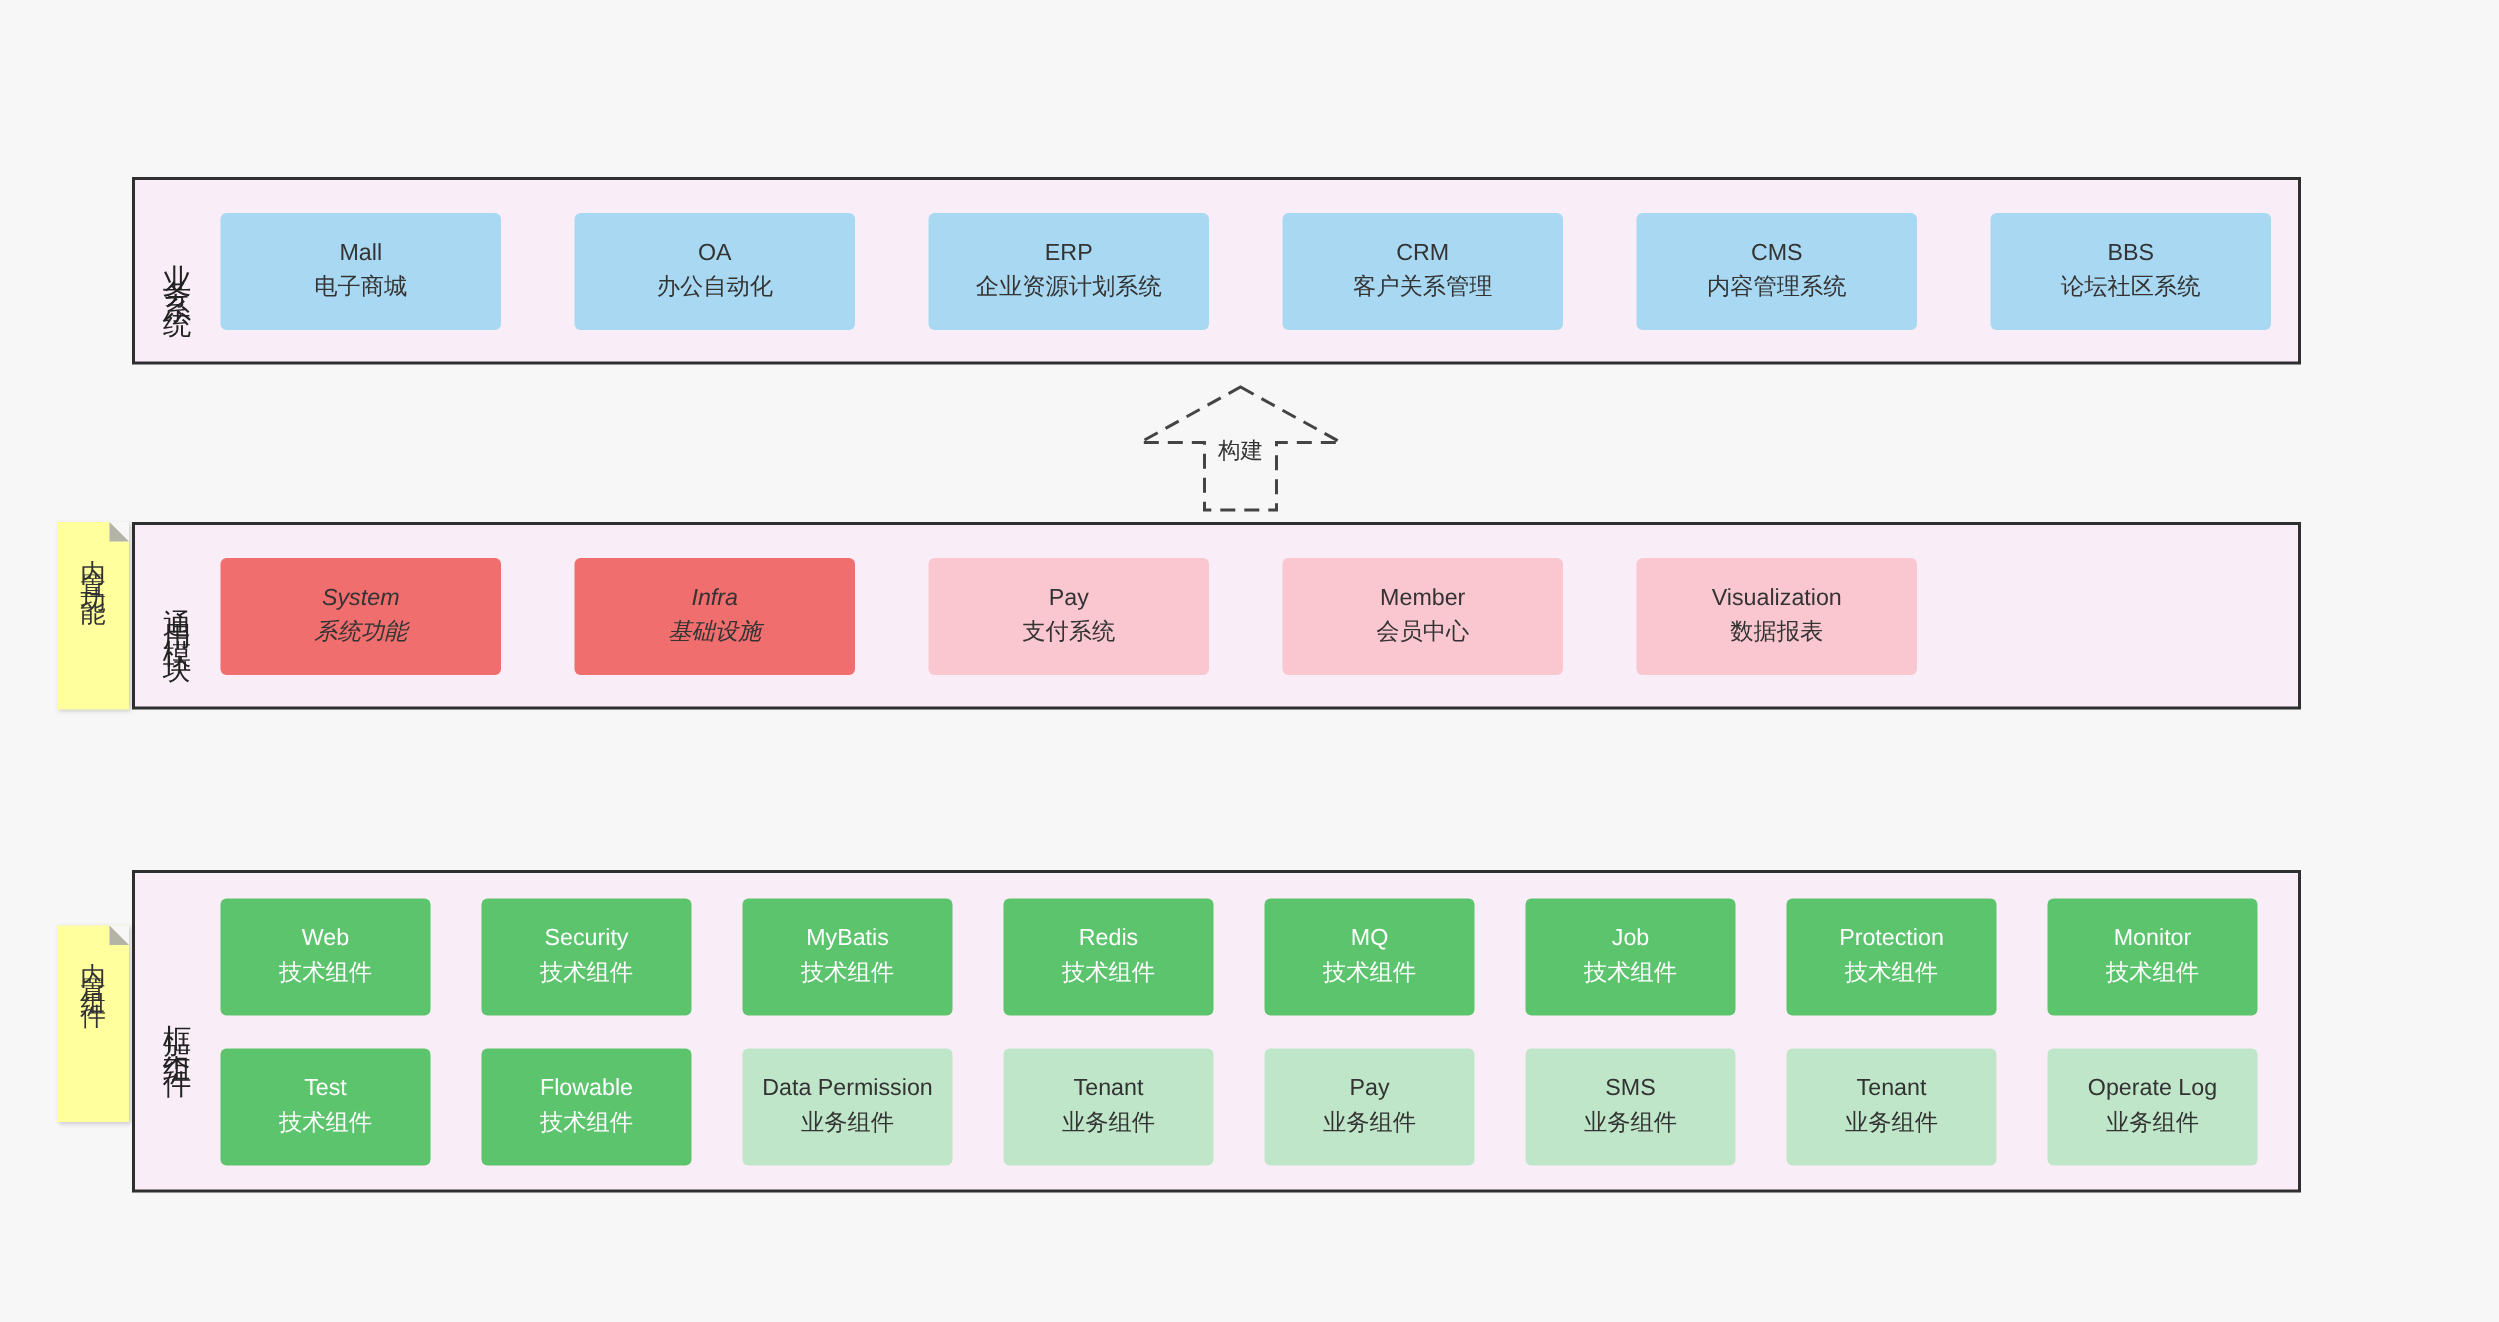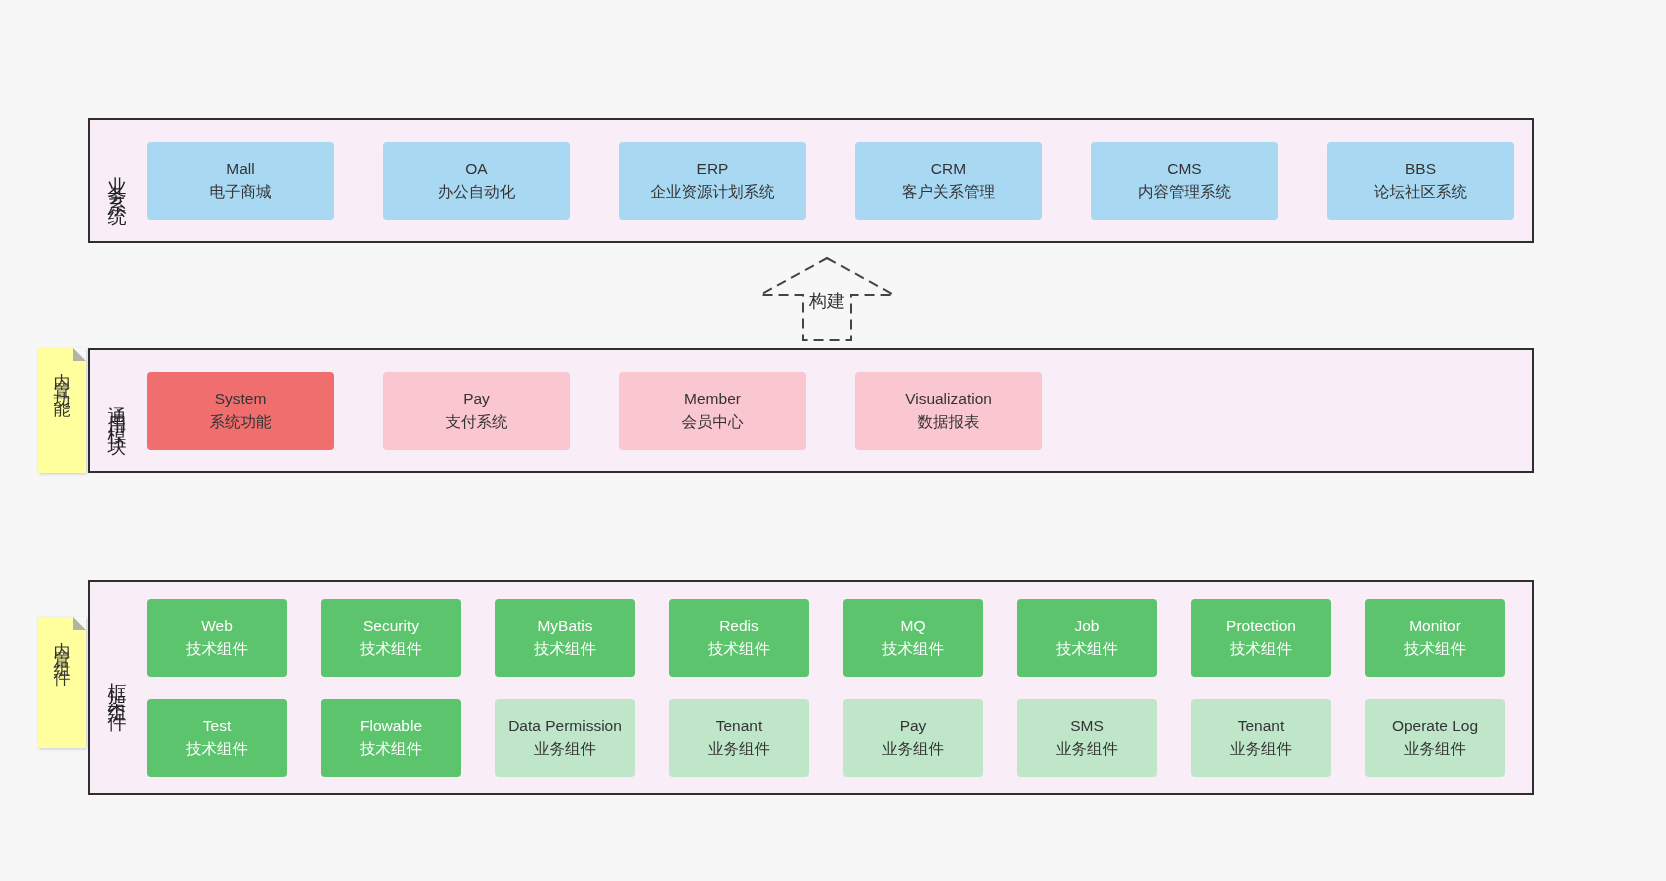--- a/index.html
+++ b/index.html
@@ -40,35 +40,35 @@
   .box {
     width:187px; height:78px; border-radius:4px;
     display:flex; flex-direction:column; align-items:center; justify-content:center;
     text-align:center; font-size:15.5px; line-height:1.45;
     color: var(--text_dark, #333);
     padding:4px 6px;
   }
   .panel-bottom .box { width:140px; height:78px; }
 
   .box.blue       { background: var(--blue_box, #a9d9f2); }
-  .box.red        { background: var(--red_box, #f06e6e); }
+  .box.red        { background: var(--red_box, #f06e6e); font-style: italic; }
   .box.pink       { background: var(--pink_box, #fac6d0); }
   .box.green      { background: var(--green_box, #5cc46d); color: var(--text_on_green, #fff); }
   .box.lightgreen { background: var(--lightgreen_box, #bfe6c8); }
 
   
   .arrow { position:absolute; width:140px; height:88px; }
   .arrow-1 { left:757px; top:255px; }
   .arrow-2 { left:770px; top:486px; }
   .arrow svg { position:absolute; inset:0; }
   .arrow-label {
     position:absolute; left:50%; top:46px;
     transform:translate(-50%,-50%);
     background: var(--background, #f7f7f7);
-    padding:2px 4px; font-size:18px; color:#333; white-space:nowrap;
+    padding:2px 4px; font-size:15px; color:#333; white-space:nowrap;
   }
 
   
   .sticky-note {
     position:absolute; left:38px; width:48px;
     background: var(--yellow_note, #ffff9e);
     box-shadow:1px 1px 3px rgba(0,0,0,.18);
   }
   .note-1 { top:348px; height:125px; }
   .note-2 { top:617px; height:131px; }
@@ -128,20 +128,24 @@
     <span class="arrow-label">构建</span>
   </div>
 
   <section class="panel panel-mid">
     <div class="panel-label">通用模块</div>
     <div class="rows">
         <div class="box-row">
           <div class="box red">
             <div class="box-title">System</div>
             <div class="box-subtitle">系统功能</div>
+          </div>
+          <div class="box red">
+            <div class="box-title">Infra</div>
+            <div class="box-subtitle">基础设施</div>
           </div>
           <div class="box pink">
             <div class="box-title">Pay</div>
             <div class="box-subtitle">支付系统</div>
           </div>
           <div class="box pink">
             <div class="box-title">Member</div>
             <div class="box-subtitle">会员中心</div>
           </div>
           <div class="box pink">

